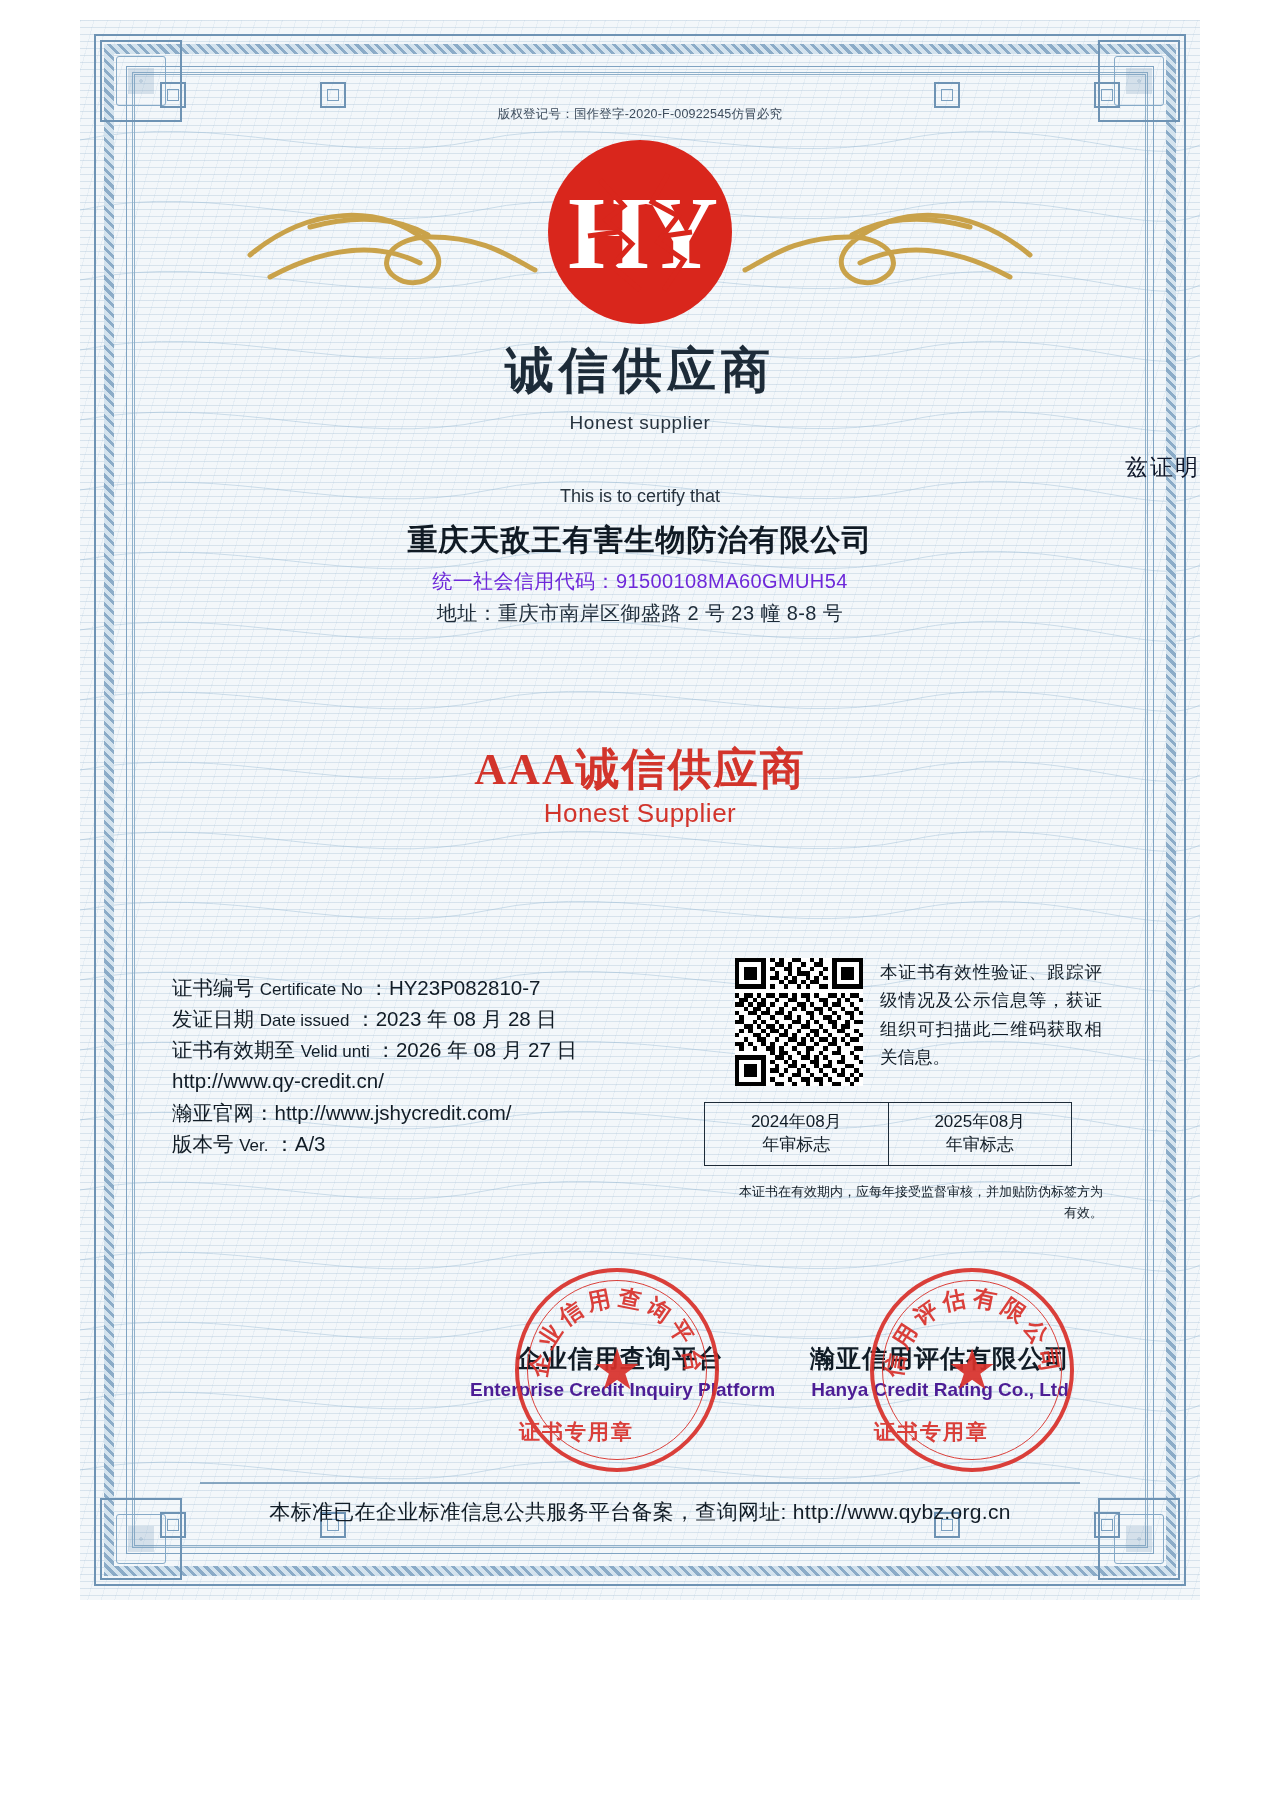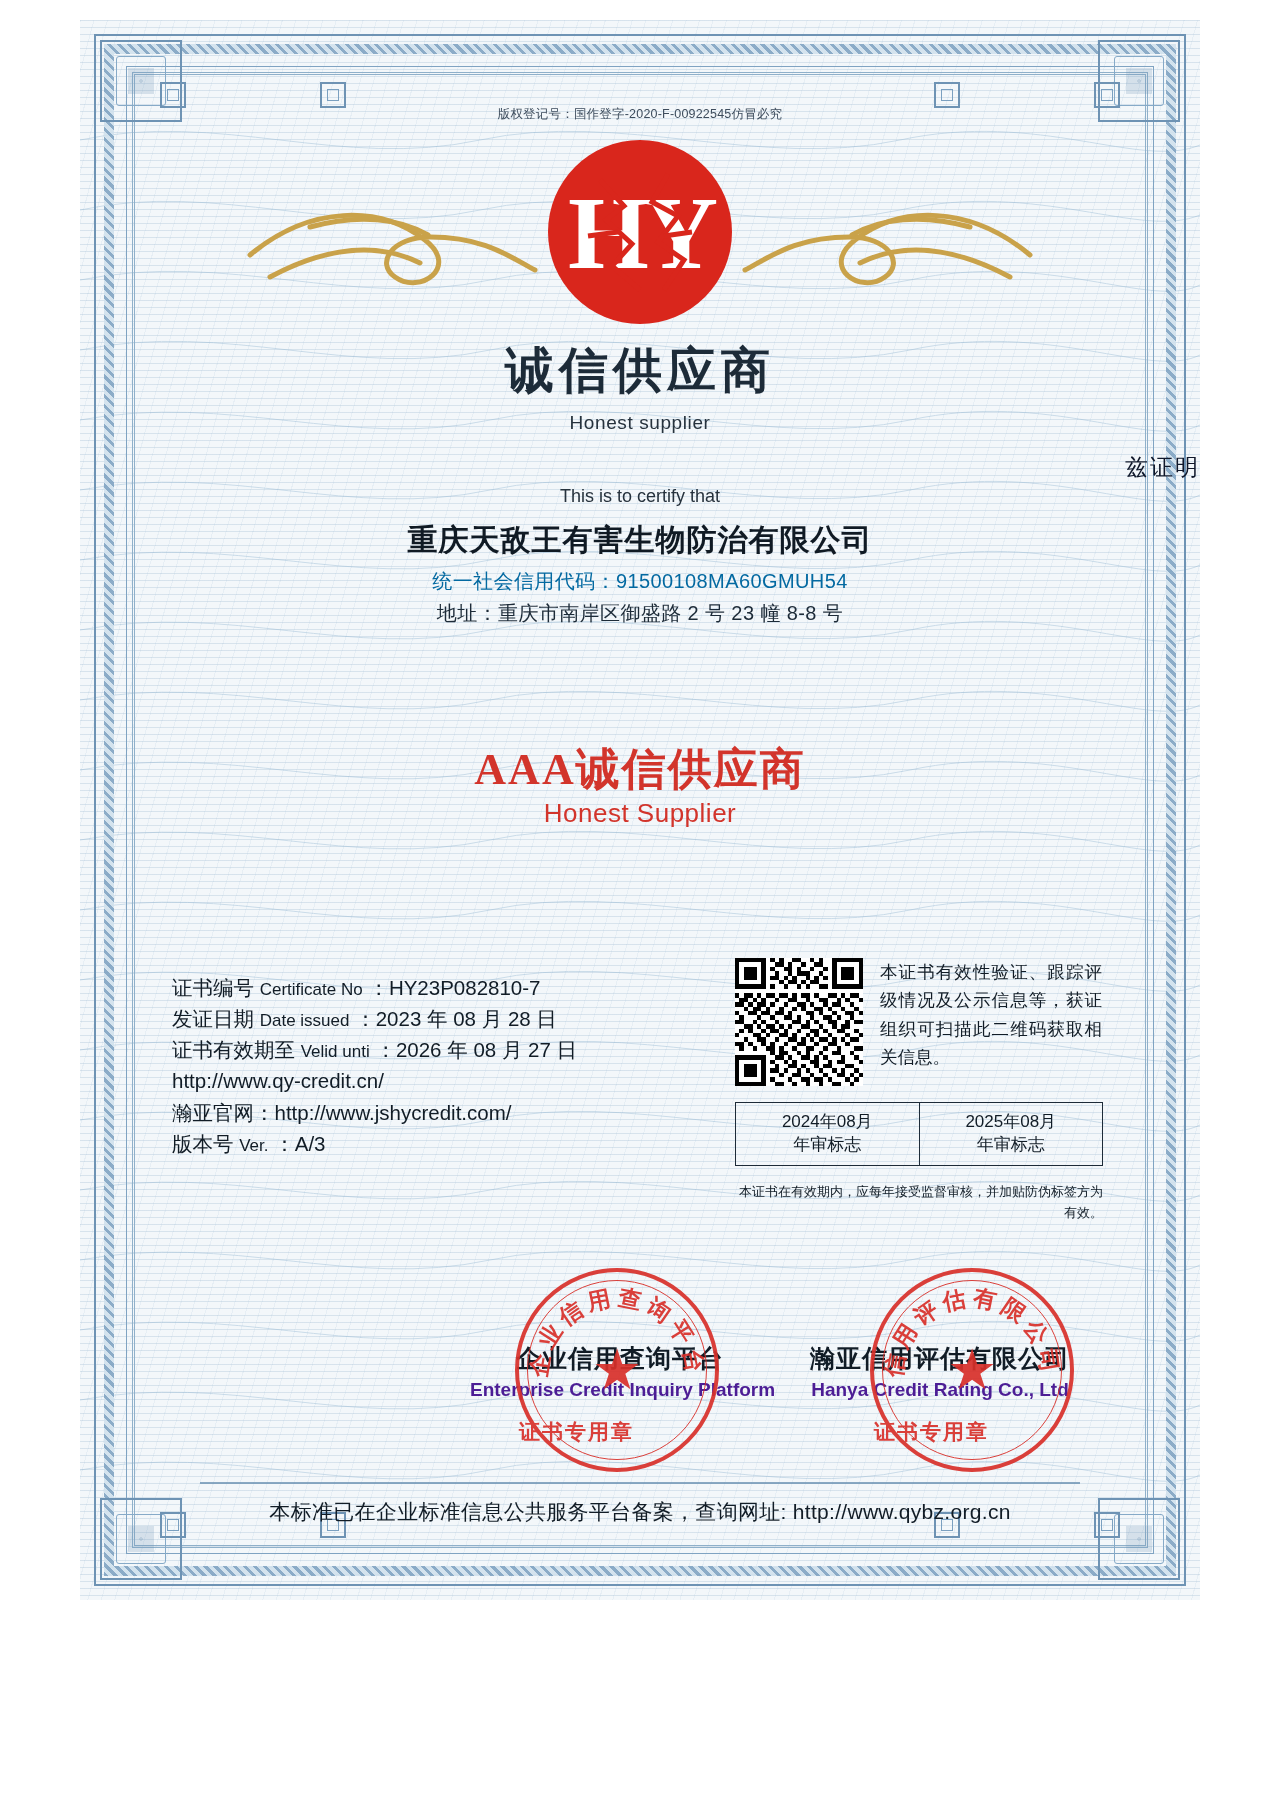--- a/index.html
+++ b/index.html
@@ -186,21 +186,21 @@
     text-align:center;
     font-size: 30px;
     font-weight: 700;
     color: #101a24;
     letter-spacing: 1px;
   }
   .usci {
     position: absolute; top: 548px; width:100%;
     text-align:center;
     font-size: 20px;
-    color: #0369a1;
+    color: #6d28d9;
     letter-spacing: .4px;
   }
   .address {
     position: absolute; top: 580px; width:100%;
     text-align:center;
     font-size: 20px;
     color: #1d2b38;
     letter-spacing: .4px;
   }
 
@@ -248,21 +248,21 @@
     top: 938px;
     width: 222px;
     font-size: 17.5px;
     line-height: 1.62;
     color: #111c26;
     text-align: justify;
   }
 
   .stamp-boxes {
     position: absolute;
-    left: 655px;
+    left: 624px;
     top: 1082px;
     width: 368px;
     display: flex;
     gap: 0;
     text-align: right;
   }
   .stamp-box {
     flex: 1;
     border: 1px solid #1d2b38;
     height: 62px;

